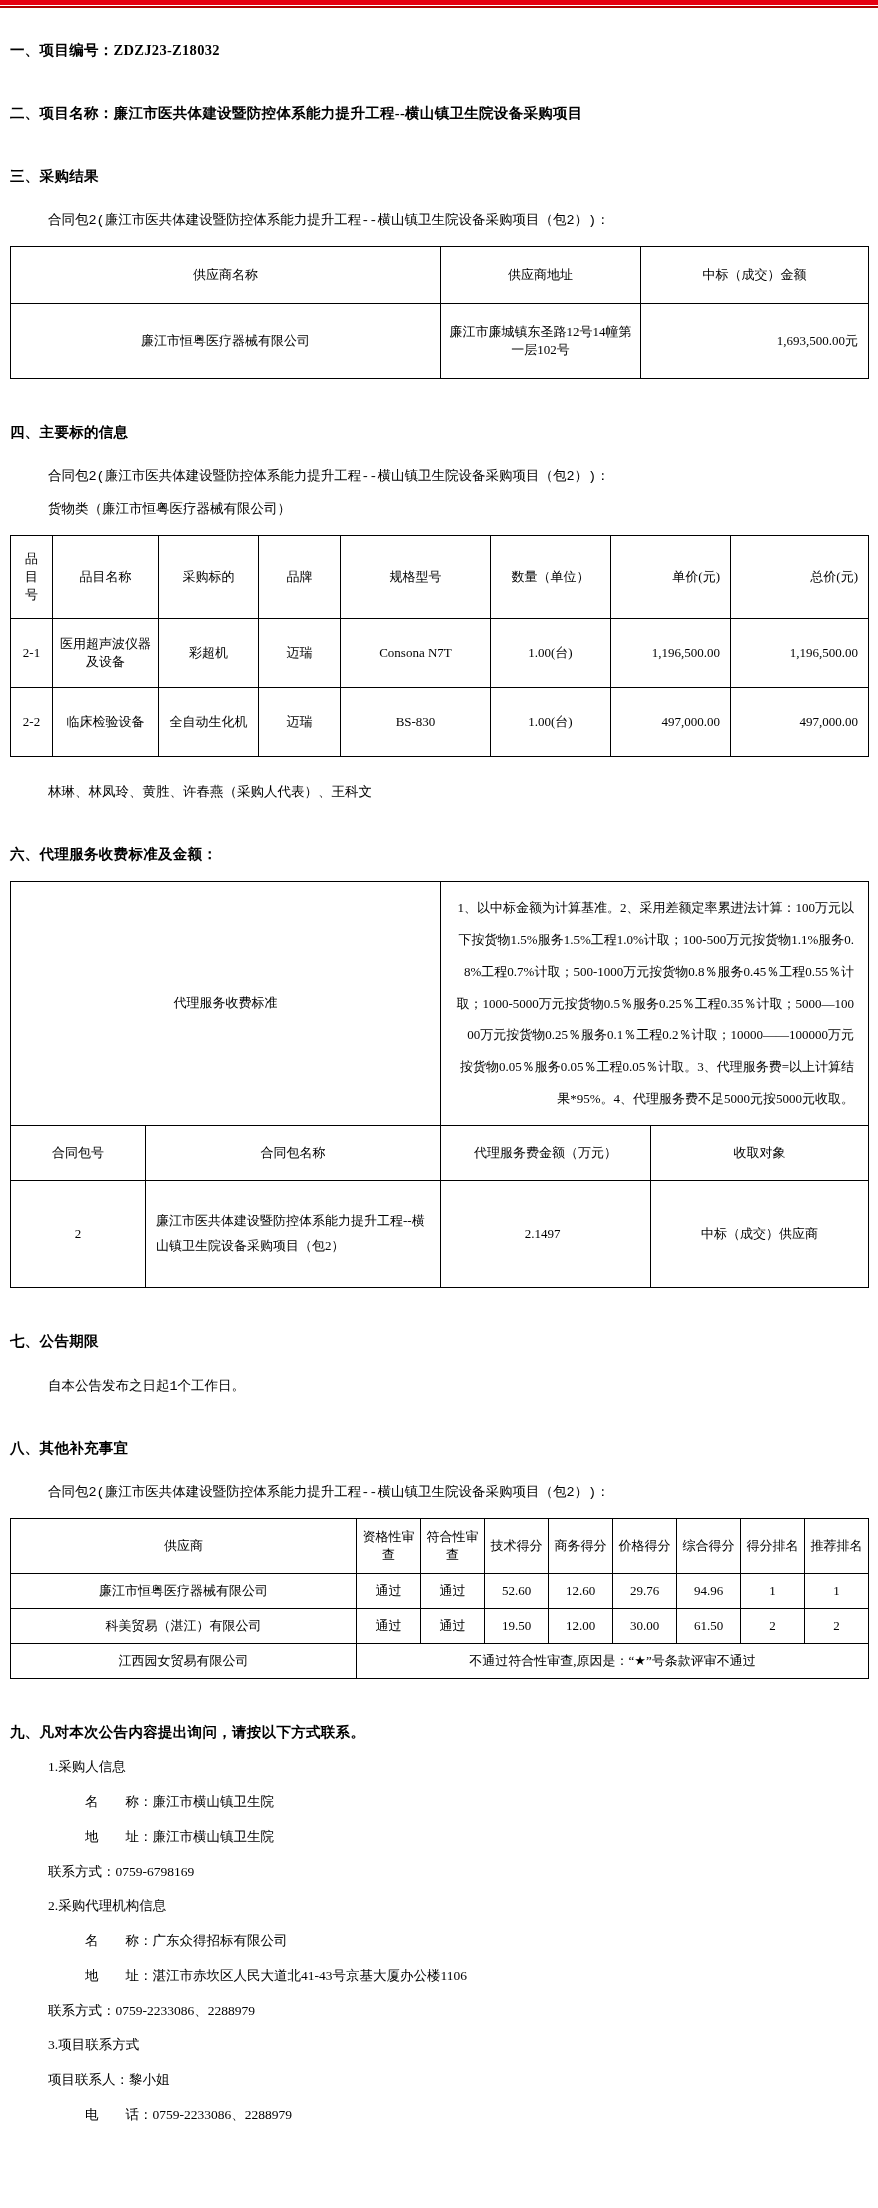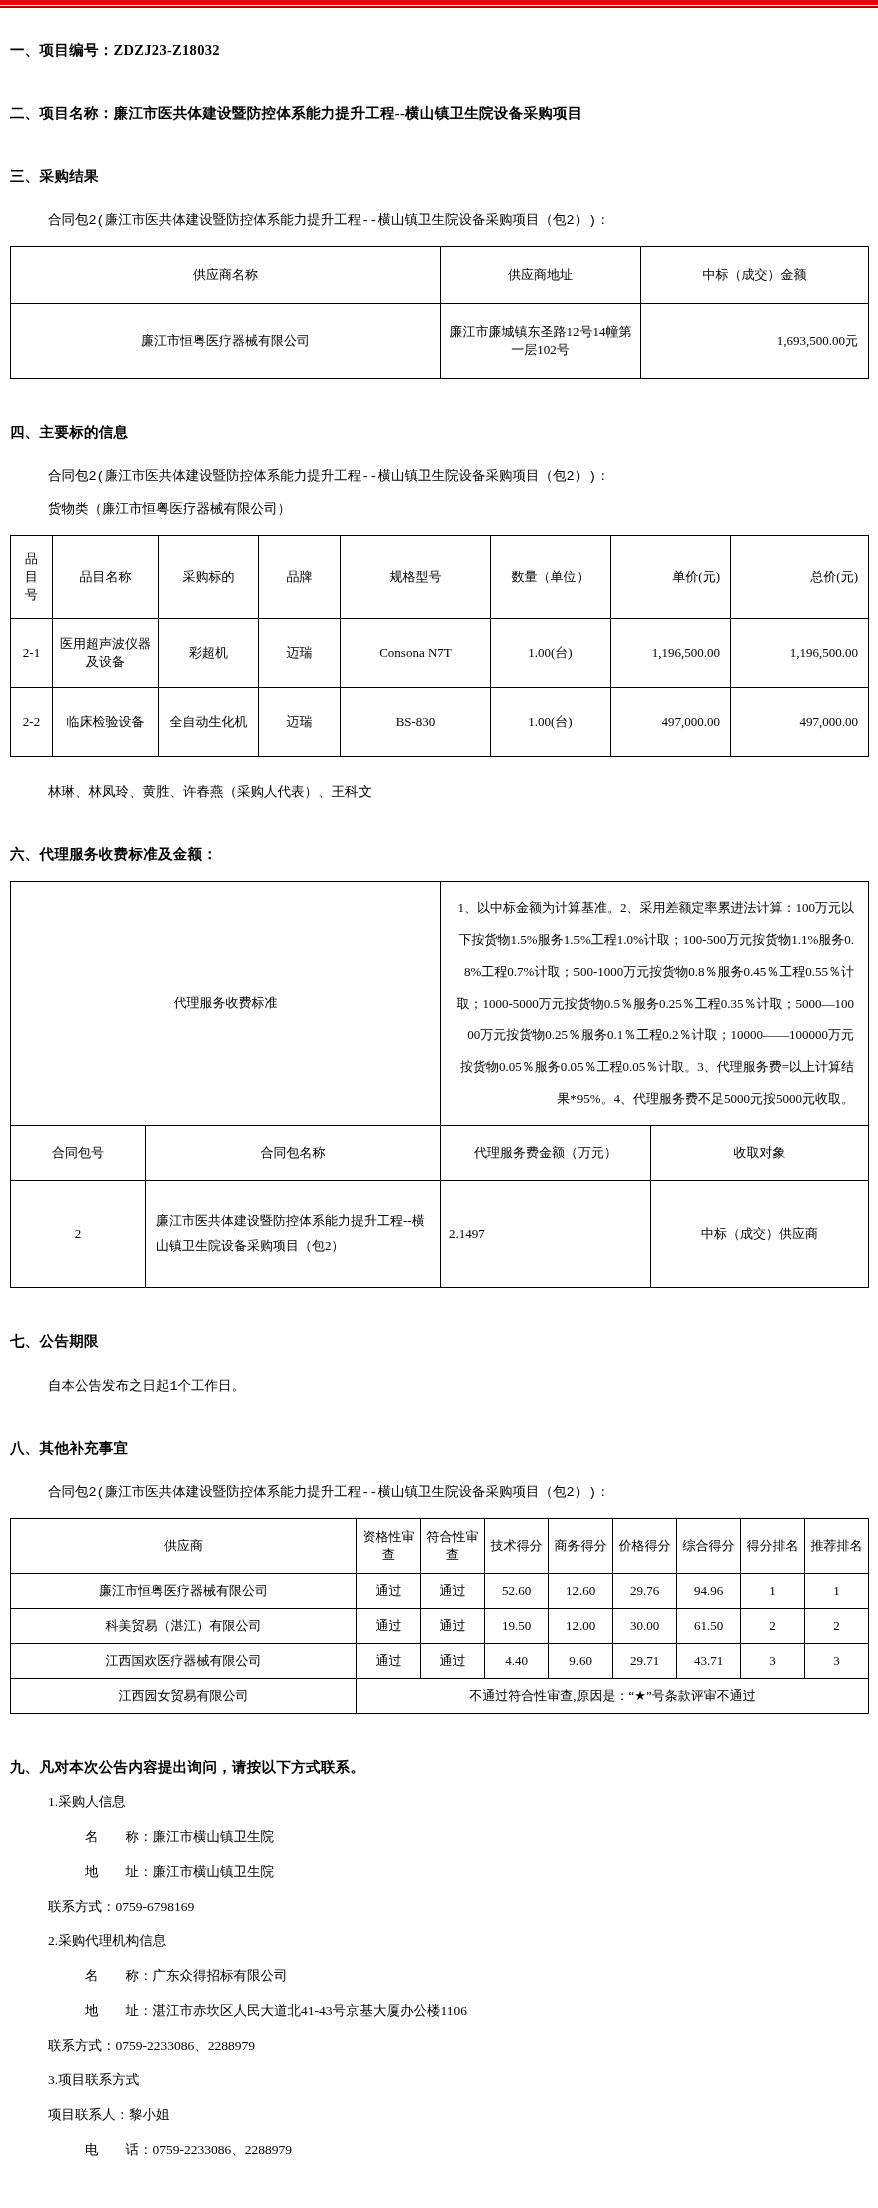--- a/index.html
+++ b/index.html
@@ -25,21 +25,21 @@
   .t1 td{height:62px;}
   .t1 .amount{text-align:right;padding-right:10px;}
   
   .t2 th{height:70px;padding:6px 4px;font-family:Liberation Serif, serif;}
   .t2 td{height:52px;padding:8px 4px;}
   .t2 .num{text-align:right;padding-right:10px;}
   
   .t3 .std-text{text-align:right;line-height:2.45;padding:10px 14px;}
   .t3 th{height:42px;}
   .t3 .pkg-name{text-align:left;line-height:1.9;padding:8px 10px;height:90px;}
-  .t3 .fee-amount{text-align:left;padding-right:14px;padding-left:8px;}
+  .t3 .fee-amount{text-align:center;padding-right:14px;padding-left:8px;}
   
   .t4 th{padding:7px 2px;height:40px;}
   .t4 td{padding:8px 2px;}
   .contact-group{margin-top:16px;}
   .contact-title{margin:14px 0 0 38px;font-size:13.5px;}
   .contact-line{margin:17px 0 0 75px;font-size:13.5px;}
 </style>
 </head>
 <body>
 
@@ -201,31 +201,20 @@
       <td>通过</td>
       <td>通过</td>
       <td>19.50</td>
       <td>12.00</td>
       <td>30.00</td>
       <td>61.50</td>
       <td>2</td>
       <td>2</td>
     </tr>
     <tr>
-      <td>江西国欢医疗器械有限公司</td>
-      <td>通过</td>
-      <td>通过</td>
-      <td>4.40</td>
-      <td>9.60</td>
-      <td>29.71</td>
-      <td>43.71</td>
-      <td>3</td>
-      <td>3</td>
-    </tr>
-    <tr>
       <td>江西园女贸易有限公司</td>
       <td colspan="8">不通过符合性审查,原因是：“★”号条款评审不通过</td>
     </tr>
   </tbody>
     </table>
 
   <h2 class="section mt-sec">九、凡对本次公告内容提出询问，请按以下方式联系。</h2>
 
   <div class="contact-group">
     <p class="contact-title">1.采购人信息</p>

